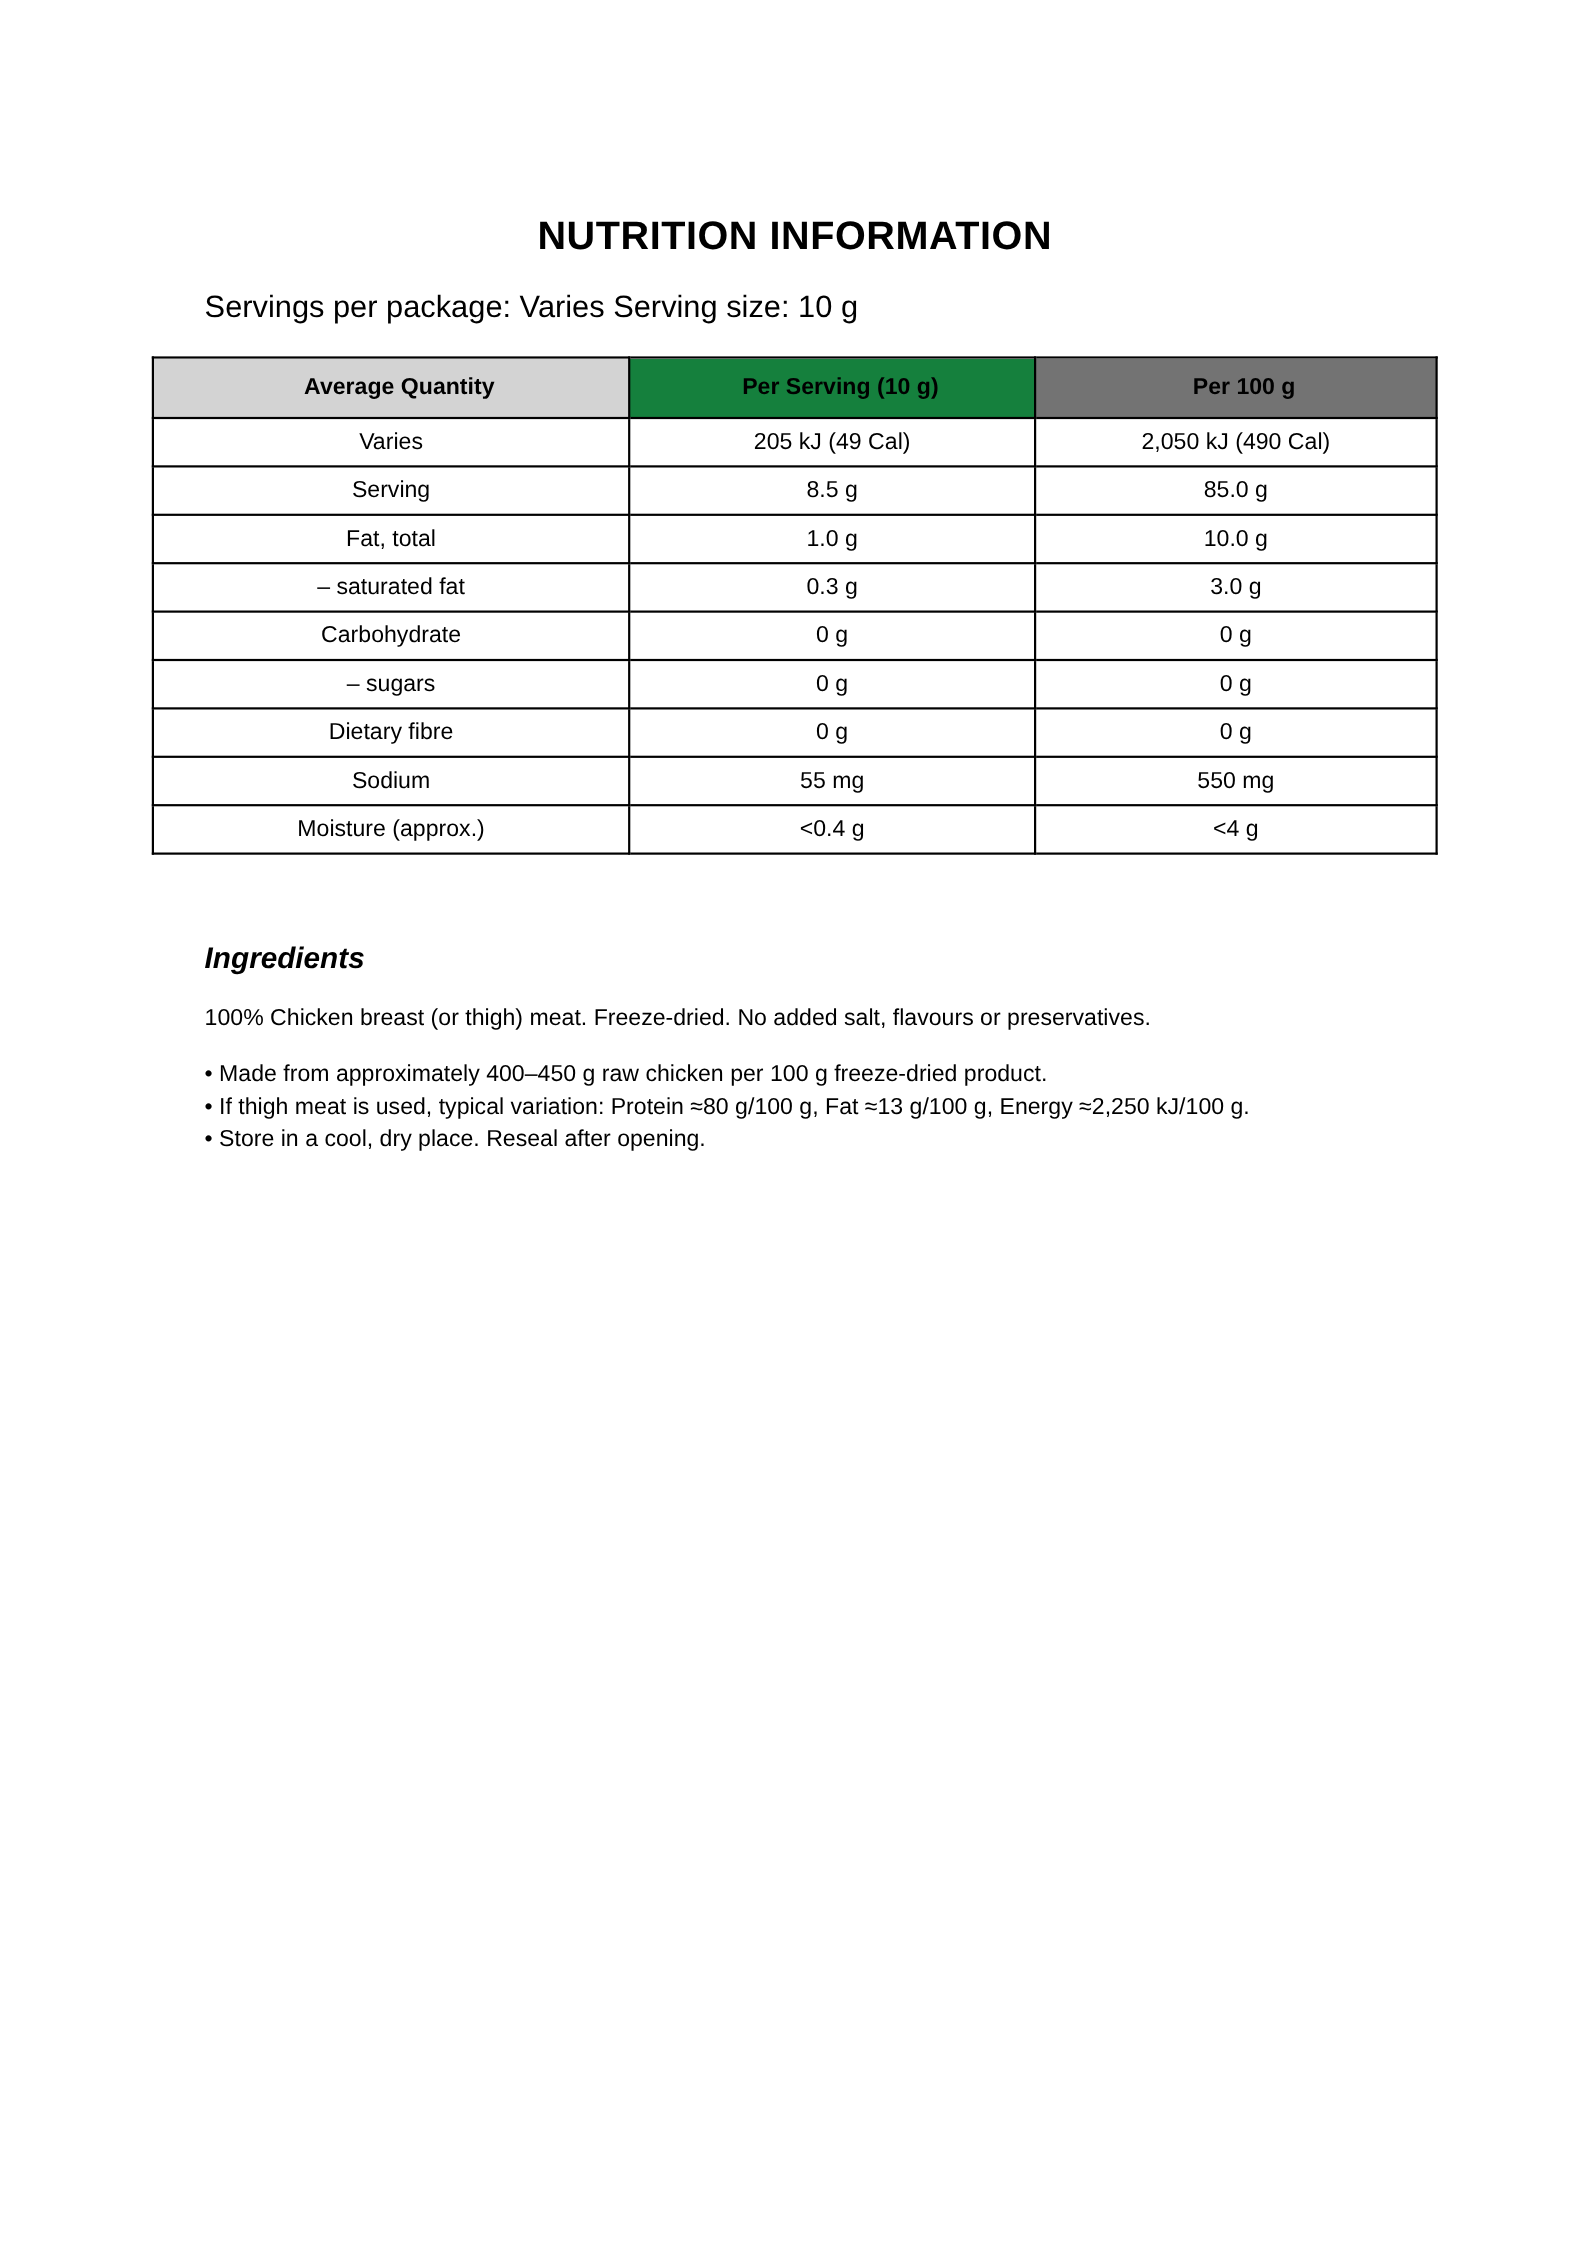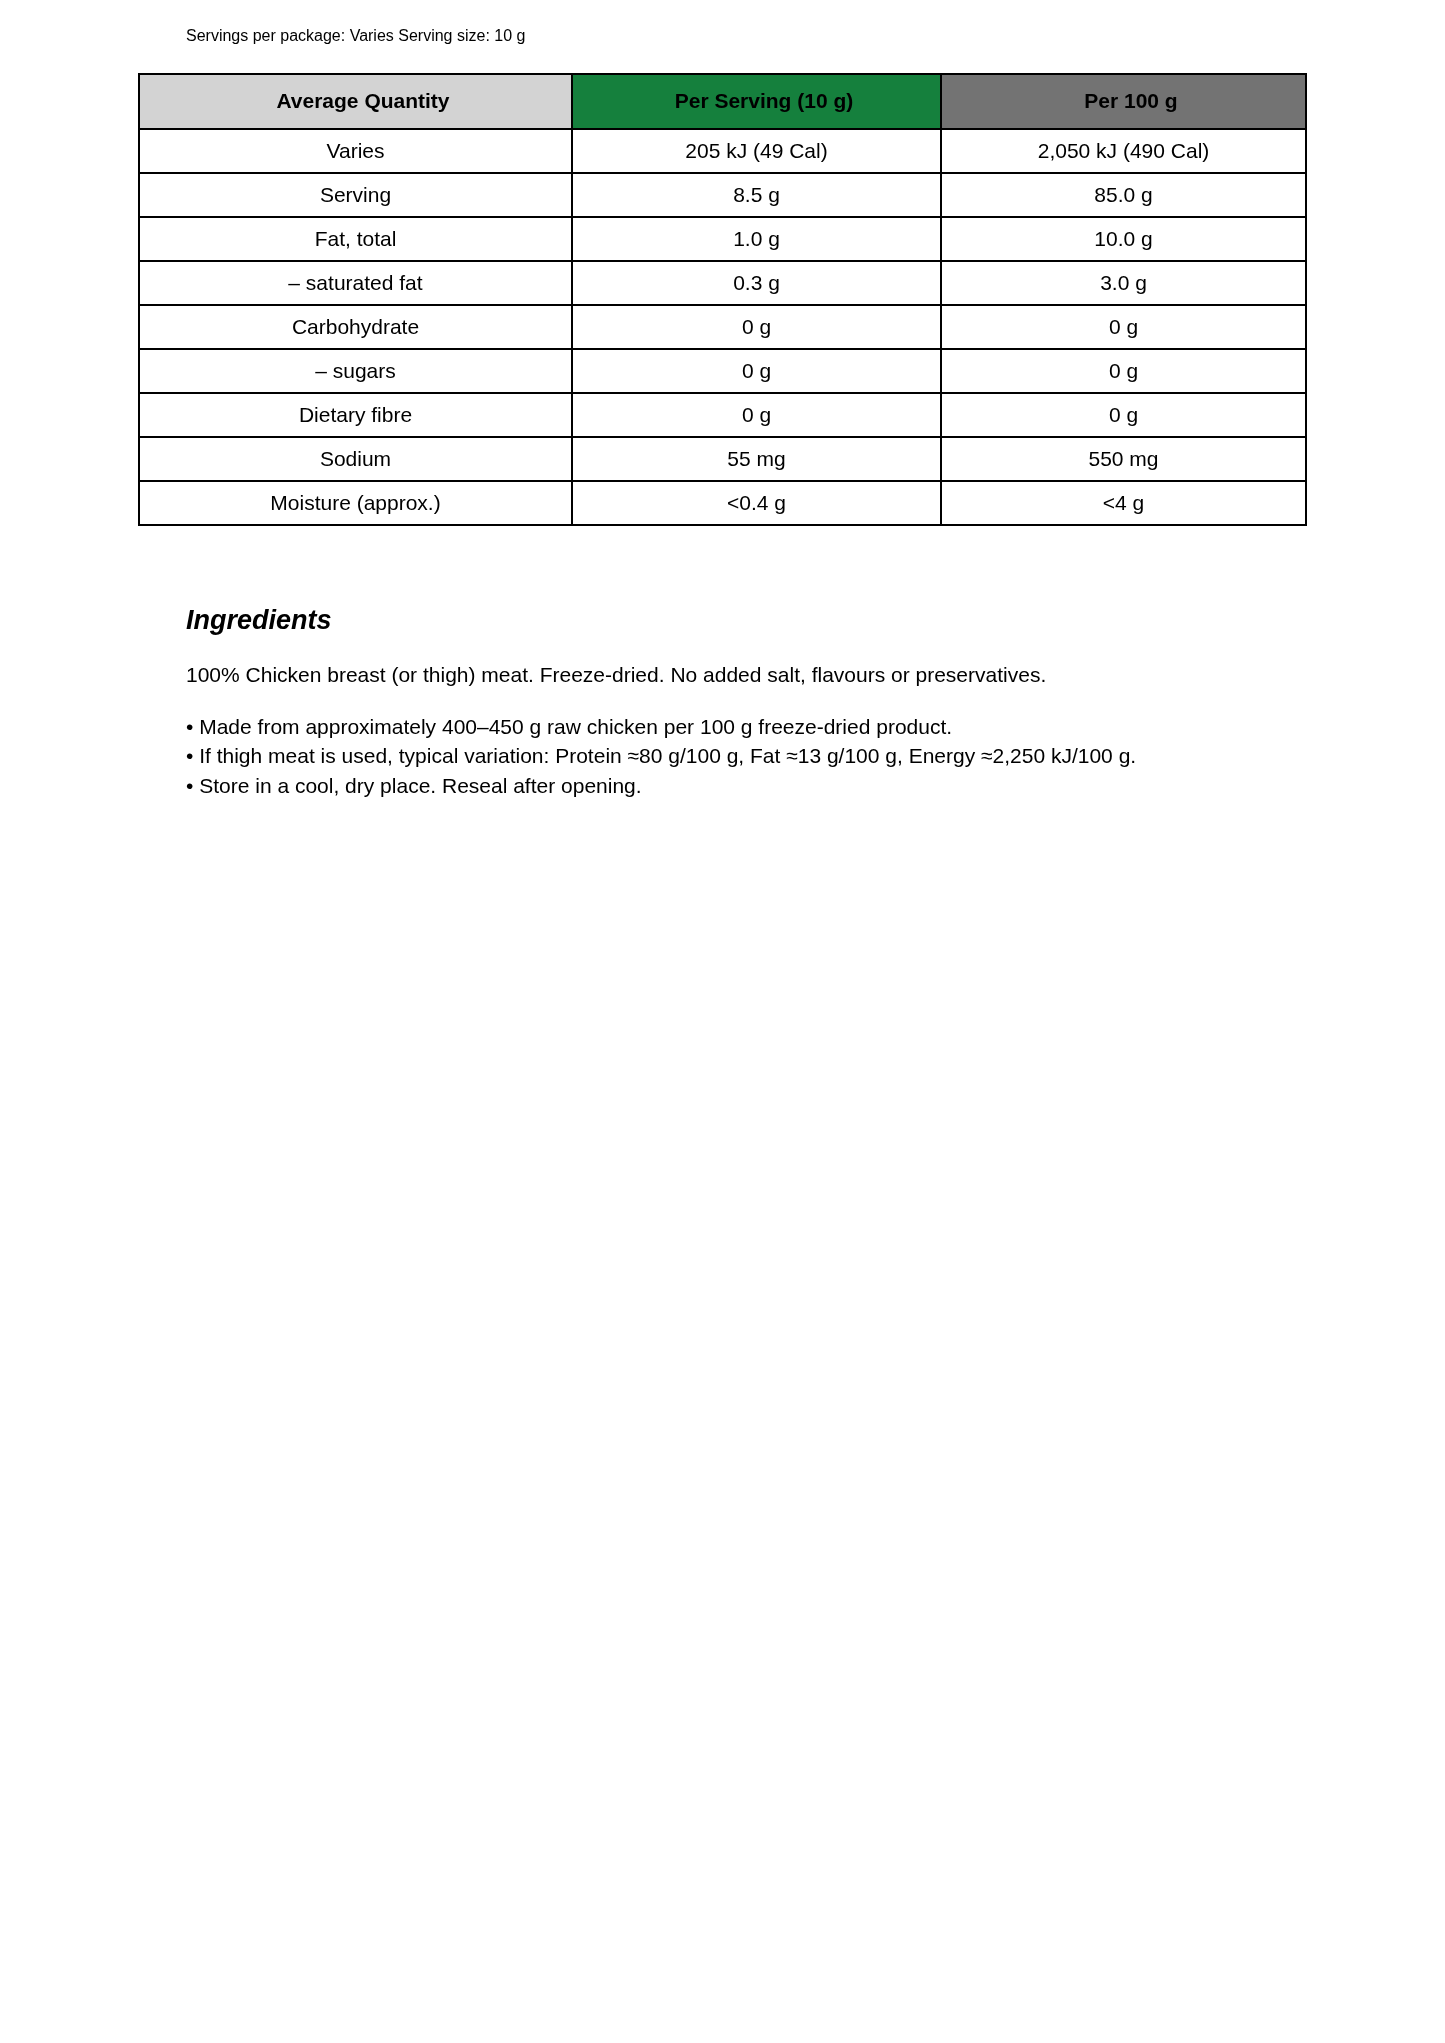--- a/index.html
+++ b/index.html
@@ -22,21 +22,21 @@
     text-align: center;
     font-size: 36px;
     font-weight: bold;
     letter-spacing: 0.5px;
     line-height: 1.2;
   }
   .servings-line {
     margin: 0;
     margin-top: 26px;
     margin-left: 186px;
-    font-size: 16px;
+    font-size: 28px;
     line-height: 1.3;
   }
   table.nutrition {
     border-collapse: collapse;
     table-layout: fixed;
     margin-top: 26px;
     margin-left: 138px;
     width: 1167px;
   }
   table.nutrition th,
@@ -86,20 +86,21 @@
   }
   .note-item {
     margin: 0;
   }
 </style>
 </head>
 <body>
 
 <div class="page">
 
+  <h1 class="doc-title">NUTRITION INFORMATION</h1>
 
   <p class="servings-line">Servings per package: Varies Serving size: 10 g</p>
 
   <table class="nutrition">
     <colgroup>
       <col style="width:433px">
       <col style="width:369px">
       <col style="width:365px">
     </colgroup>
     <thead>

